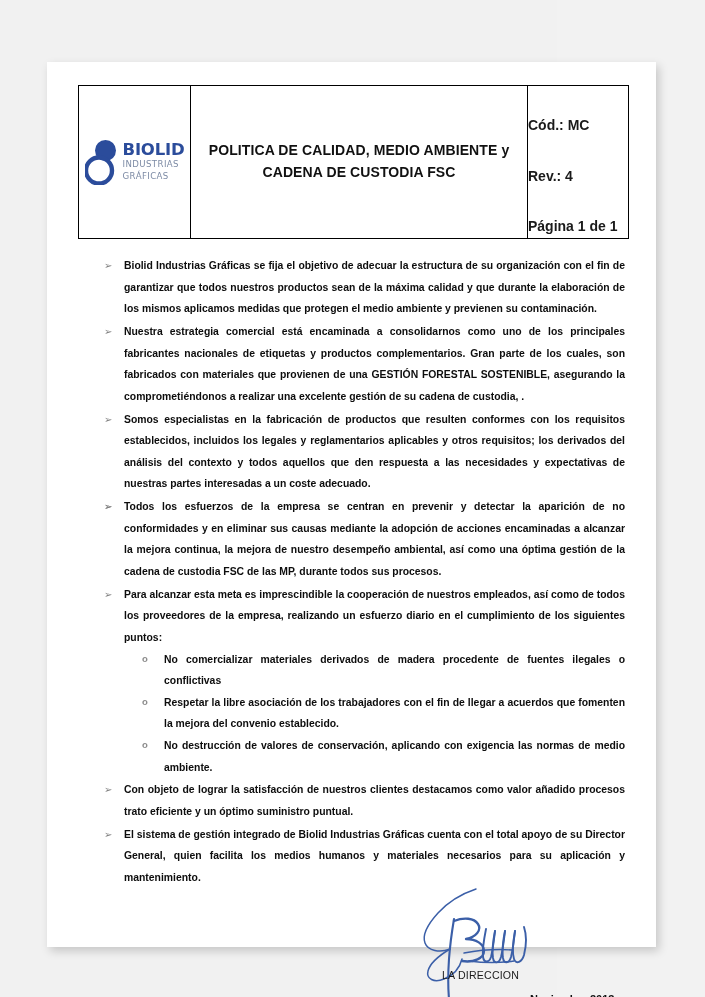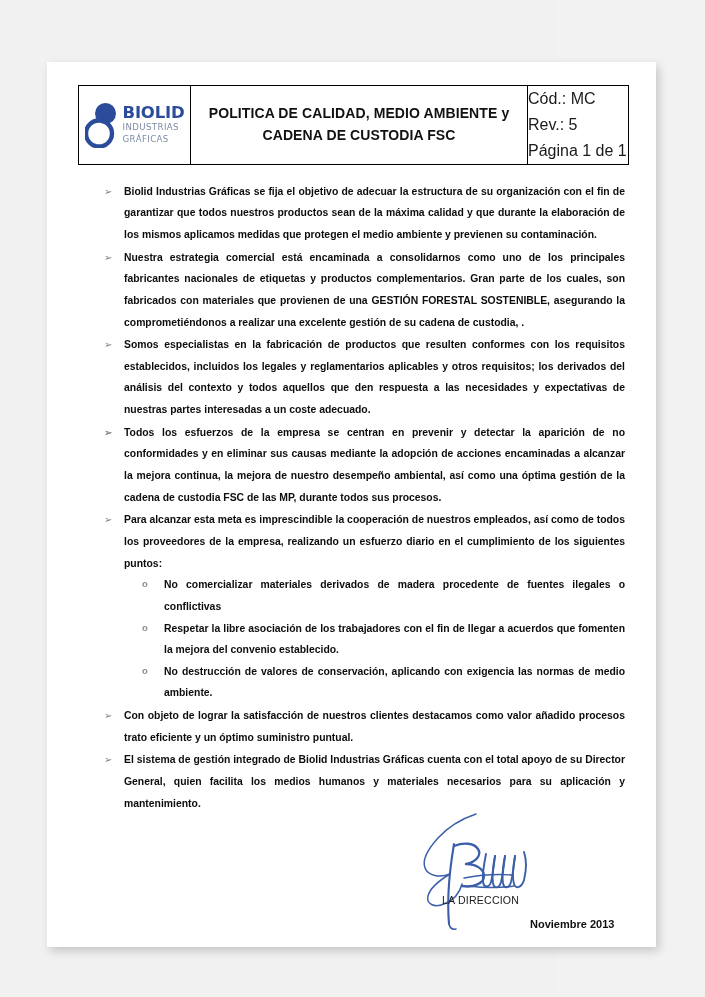--- a/index.html
+++ b/index.html
@@ -105,25 +105,26 @@
     font-family: "Liberation Sans", sans-serif;
     font-weight: bold;
     font-size: 14px;
     color: #111111;
     line-height: 1.55;
     letter-spacing: 0.1px;
   }
 
   .meta-line {
     font-family: "Liberation Sans", sans-serif;
-    font-weight: normal;
-    font-size: 16px;
+    font-weight: bold;
+    font-size: 14px;
     color: #1a1a1a;
     line-height: 1.62;
     white-space: nowrap;
+    margin-top: 28px;
   }
 
   
   .body-block {
     margin-top: 14px;
     font-family: "Liberation Sans", sans-serif;
     font-weight: bold;
     font-size: 10.4px;
     color: #0d0d0d;
   }
@@ -238,21 +239,21 @@
             </div>
           </td>
           <td class="cell-title">
             <div class="doc-title">
               <div>POLITICA DE CALIDAD, MEDIO AMBIENTE y</div>
               <div>CADENA DE CUSTODIA FSC</div>
             </div>
           </td>
           <td class="cell-meta">
             <div class="meta-line">Cód.: MC</div>
-            <div class="meta-line">Rev.: 5</div>
+            <div class="meta-line">Rev.: 4</div>
             <div class="meta-line">Página 1 de 1</div>
           </td>
         </tr>
       </tbody>
         </table>
 
       <div class="body-block">
 
 
         <ul class="level1">

